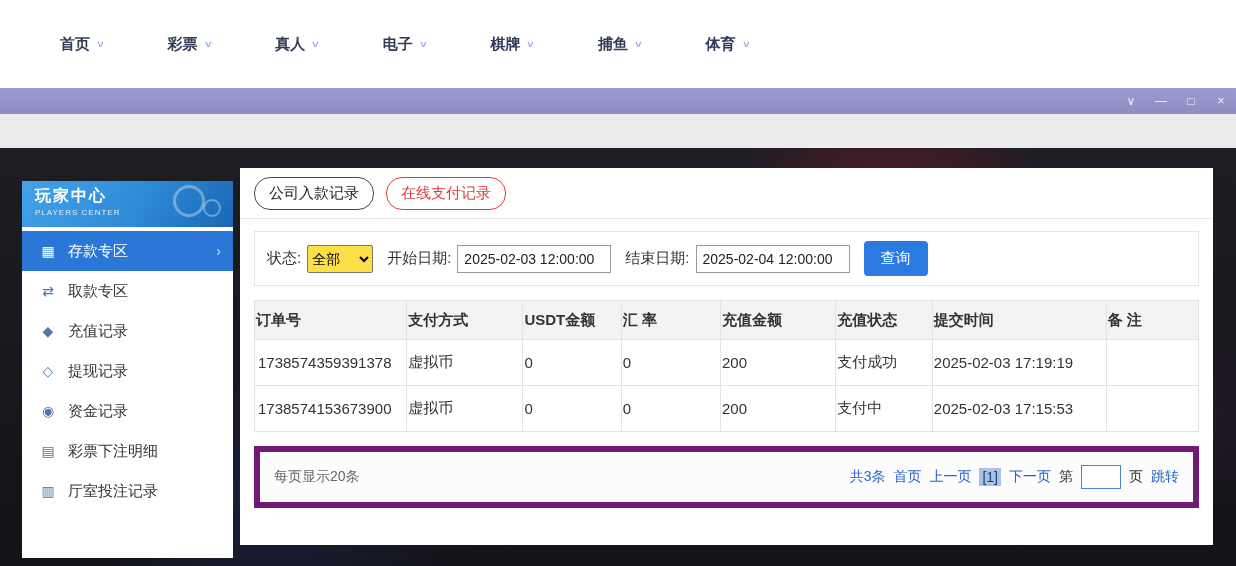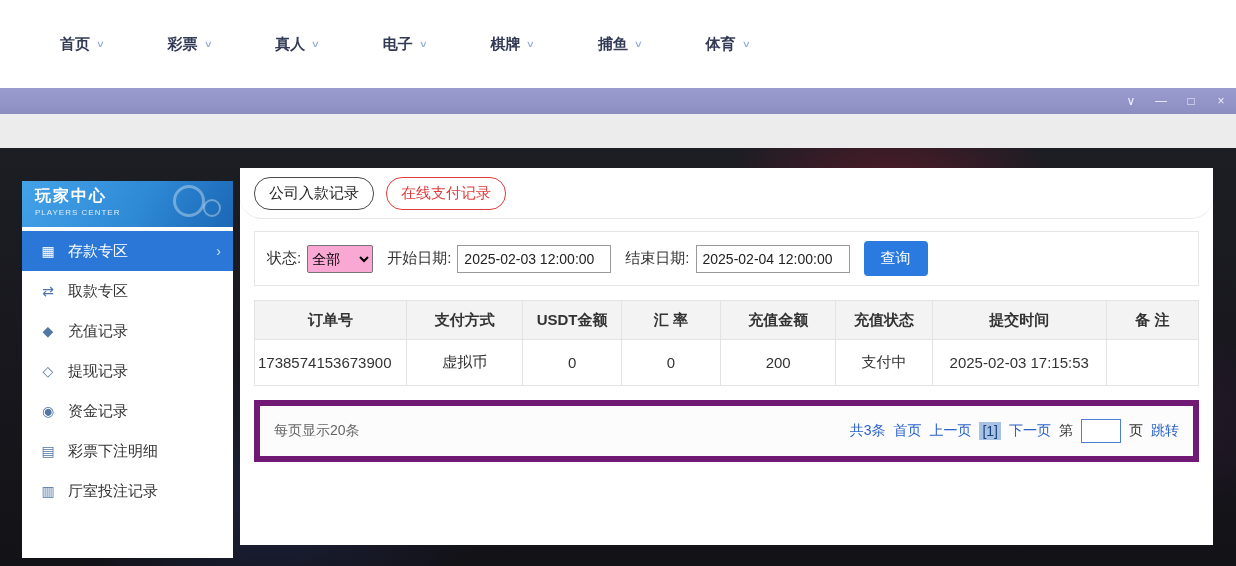--- a/index.html
+++ b/index.html
@@ -40,32 +40,32 @@
   .sb-section span{font-size:16px;color:#333;}
   .sb-list{list-style:none;margin:4px 0 0 0;padding:0;}
   .sb-item{display:flex;align-items:center;height:40px;padding:0 10px 0 16px;cursor:pointer;color:#333;font-size:15px;position:relative;}
   .sb-icon{width:20px;text-align:center;color:#4f76a4;font-size:14px;margin-right:10px;}
   .sb-item.active{background:#2a77d8;color:#fff;}
   .sb-item.active .sb-icon{color:#fff;}
   .sb-chevron{position:absolute;right:12px;color:#cfe2fa;font-size:14px;}
 
   
   .content{position:absolute;left:240px;top:20px;width:973px;height:377px;background:#fff;box-sizing:border-box;}
-  .tabs{display:flex;align-items:flex-end;padding:9px 28px 8px 14px;border-bottom:1px solid #e8e8e8;border-radius:22px;}
+  .tabs{display:flex;align-items:flex-end;padding:9px 28px 8px 14px;border-bottom:1px solid #e8e8e8;}
   .tab{background:#fff;border:1px solid #4a4a4a;border-radius:16px;padding:6px 14px;font-size:15px;color:#222;cursor:pointer;margin-right:12px;font-family:inherit;}
   .tab.active{border-color:#e03c3c;color:#e03c3c;}
 
   .filter-box{margin:12px 14px 0 14px;border:1px solid #e6e6e6;padding:9px 12px;display:flex;align-items:center;font-size:15px;color:#333;}
   .filter-box label{margin-right:6px;}
-  .status-select{height:28px;min-width:66px;border:1px solid #767676;border-radius:2px;background:#f9a8d4;font-size:14px;font-family:inherit;margin-right:14px;}
+  .status-select{height:28px;min-width:66px;border:1px solid #767676;border-radius:2px;background:#fde047;font-size:14px;font-family:inherit;margin-right:14px;}
   .date-input{width:140px;height:22px;border:1px solid #999;padding:2px 6px;font-size:14px;color:#222;font-family:inherit;margin-right:14px;}
   .query-btn{background:#2a7ae0;color:#fff;border:none;border-radius:4px;padding:8px 17px;font-size:15px;cursor:pointer;font-family:inherit;}
 
   .data-table{width:945px;margin:14px 14px 0 14px;border-collapse:collapse;table-layout:fixed;font-size:15px;color:#333;}
-  .data-table th,.data-table td{border:1px solid #e3e3e3;text-align:center;}
+  .data-table th,.data-table td{border:1px solid #e3e3e3;text-align:left;}
   .data-table th{background:#f3f3f4;height:36px;font-weight:bold;}
   .data-table td{height:43px;background:#fff;}
   .data-table td:nth-child(1){text-align:left;padding-left:3px;}
   .data-table th:nth-child(1){width:15.8%;}
   .data-table th:nth-child(2){width:12.0%;}
   .data-table th:nth-child(3){width:10.1%;}
   .data-table th:nth-child(4){width:10.2%;}
   .data-table th:nth-child(5){width:11.9%;}
   .data-table th:nth-child(6){width:9.9%;}
   .data-table th:nth-child(7){width:18.1%;}
@@ -195,20 +195,30 @@
               <th>USDT金额</th>
               <th>汇 率</th>
               <th>充值金额</th>
               <th>充值状态</th>
               <th>提交时间</th>
               <th>备 注</th>
             </tr>
           </thead>
         <tbody id="tbody">
             <tr>
+              <td>1738574359391378</td>
+              <td>虚拟币</td>
+              <td>0</td>
+              <td>0</td>
+              <td>200</td>
+              <td>支付成功</td>
+              <td>2025-02-03 17:19:19</td>
+              <td></td>
+            </tr>
+            <tr>
               <td>1738574153673900</td>
               <td>虚拟币</td>
               <td>0</td>
               <td>0</td>
               <td>200</td>
               <td>支付中</td>
               <td>2025-02-03 17:15:53</td>
               <td></td>
             </tr>
           </tbody>

